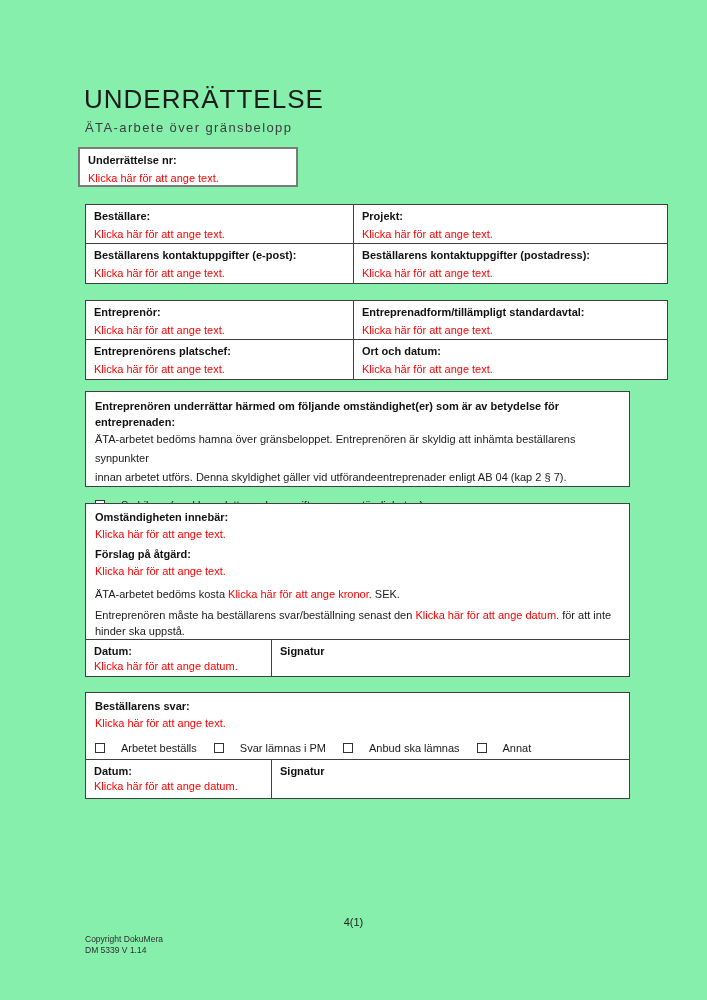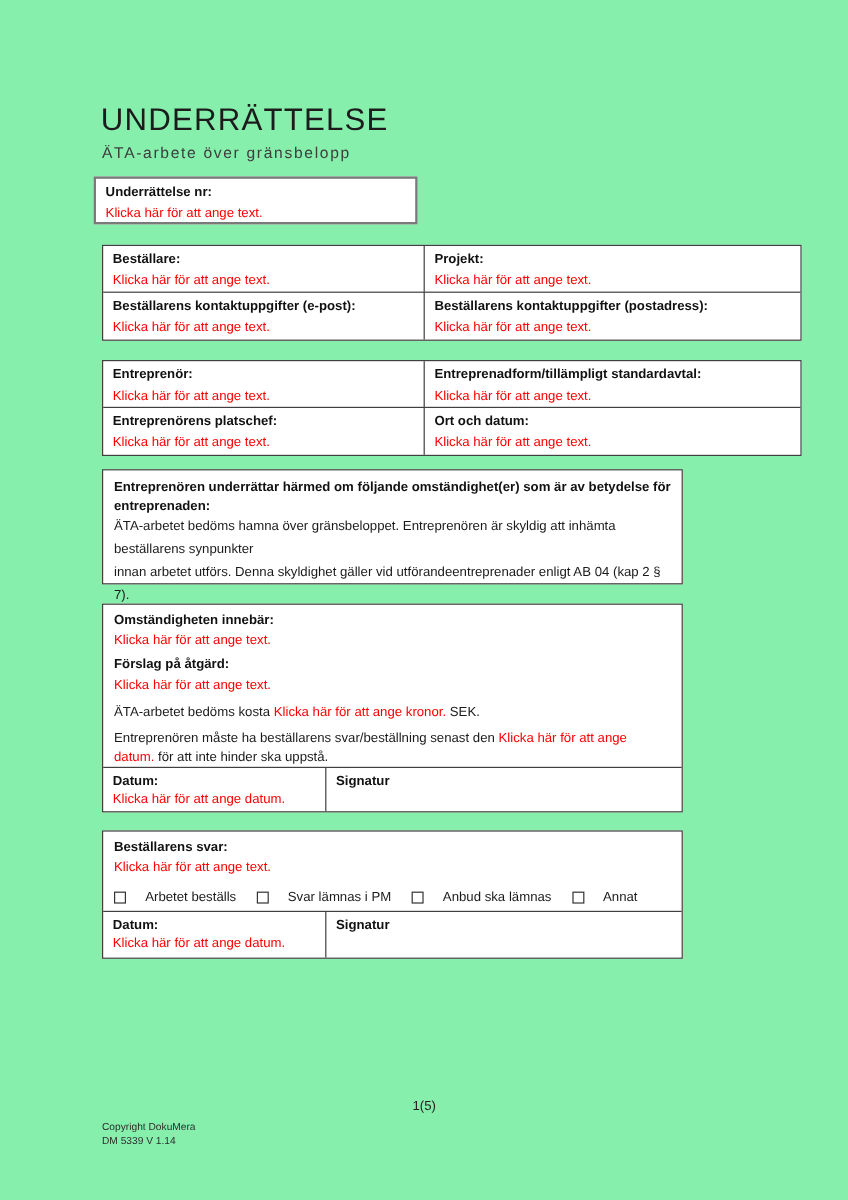--- a/index.html
+++ b/index.html
@@ -13,42 +13,42 @@
   .doc-title {
     position:absolute; left:84px; top:84px;
     font-size:26px; font-weight:400; letter-spacing:1px; color:#1c1c1c;
   }
   .doc-subtitle {
     position:absolute; left:85px; top:120px;
     font-size:13px; letter-spacing:1.4px; color:#3d3d3d;
   }
   
   .notice-box {
-    position:absolute; left:78px; top:147px; width:270px; height:40px;
+    position:absolute; left:78px; top:147px; width:220px; height:40px;
     border:2px solid #7a7a7a; background:#fff; padding:4px 8px 0 8px;
   }
   
   .lbl { font-weight:bold; font-size:11px; line-height:15px; color:#111; }
   .ph  { color:#ff0000; font-size:11px; line-height:14px; margin-top:3px; }
   .ph-inline { color:#ff0000; }
   
   .formtable {
     position:absolute; left:85px; width:583px;
     display:grid; grid-template-columns:268px 1fr;
     border:1px solid #404040; background:#fff;
   }
   .formtable .cell {
     height:39px; padding:4px 8px 0 8px;
     border-right:1px solid #404040; border-bottom:1px solid #404040;
   }
   .formtable .cell:nth-child(2n) { border-right:none; }
   .formtable .cell:nth-child(3), .formtable .cell:nth-child(4) { border-bottom:none; }
   
   .section {
-    position:absolute; left:85px; width:484px;
+    position:absolute; left:85px; width:545px;
     border:1px solid #404040; background:#fff;
   }
   .section .inner { padding:6px 9px 0 9px; }
   .section p { margin:0; }
   .body-text { font-size:11px; line-height:19px; white-space:pre-line; margin-top:5px; }
   .checkbox-line { display:flex; align-items:center; font-size:11px;gap:10px; }
   .cb {
     display:inline-block; width:10px; height:10px; border:1px solid #333;
     background:#fff; margin-right:6px; flex:0 0 auto;
   }
@@ -187,19 +187,19 @@
       <div class="dcell">
         <div class="lbl" style="line-height:14px;">Datum:</div>
         <div class="ph" style="margin-top:2px; line-height:13px;">Klicka här för att ange datum.</div>
       </div>
       <div class="dcell">
         <div class="lbl" style="line-height:14px;">Signatur</div>
       </div>
     </div>
   </div>
 
-  <div class="page-number">1(5)</div>
+  <div class="page-number">4(1)</div>
   <div class="copyright">
     <div>Copyright DokuMera</div>
     <div>DM 5339 V 1.14</div>
   </div>
 
 </div>
 
 </body></html>

